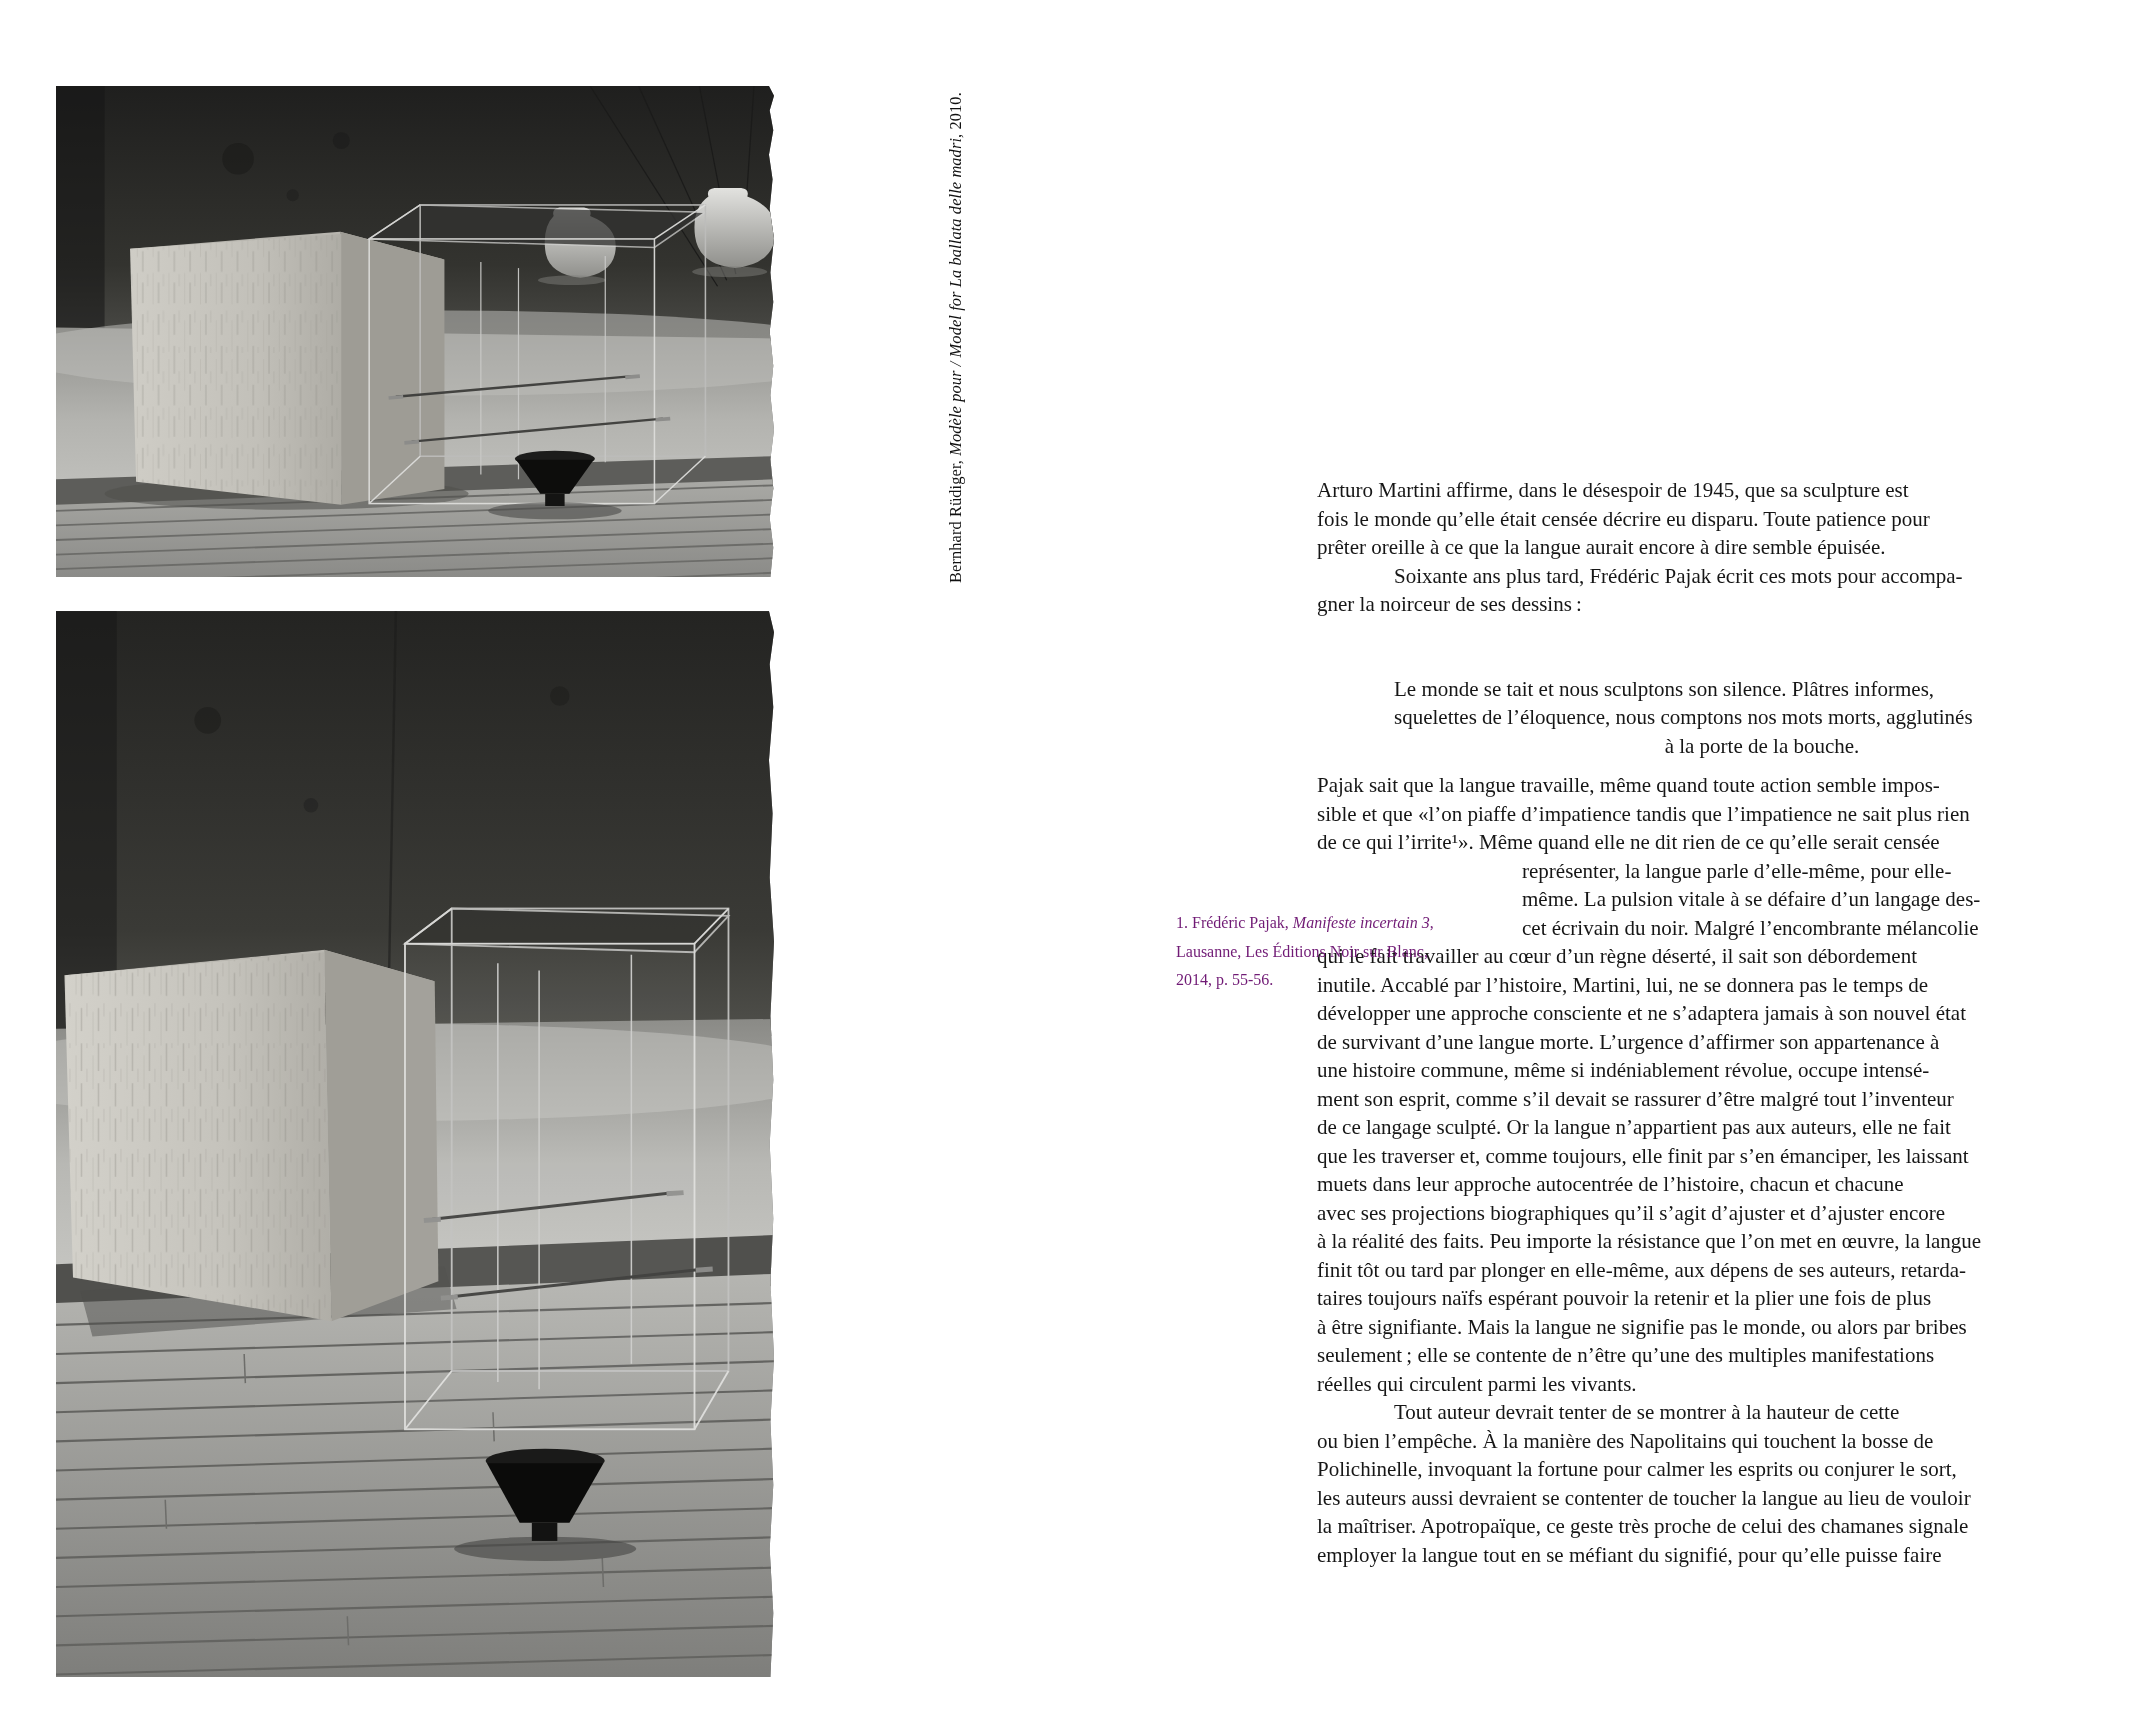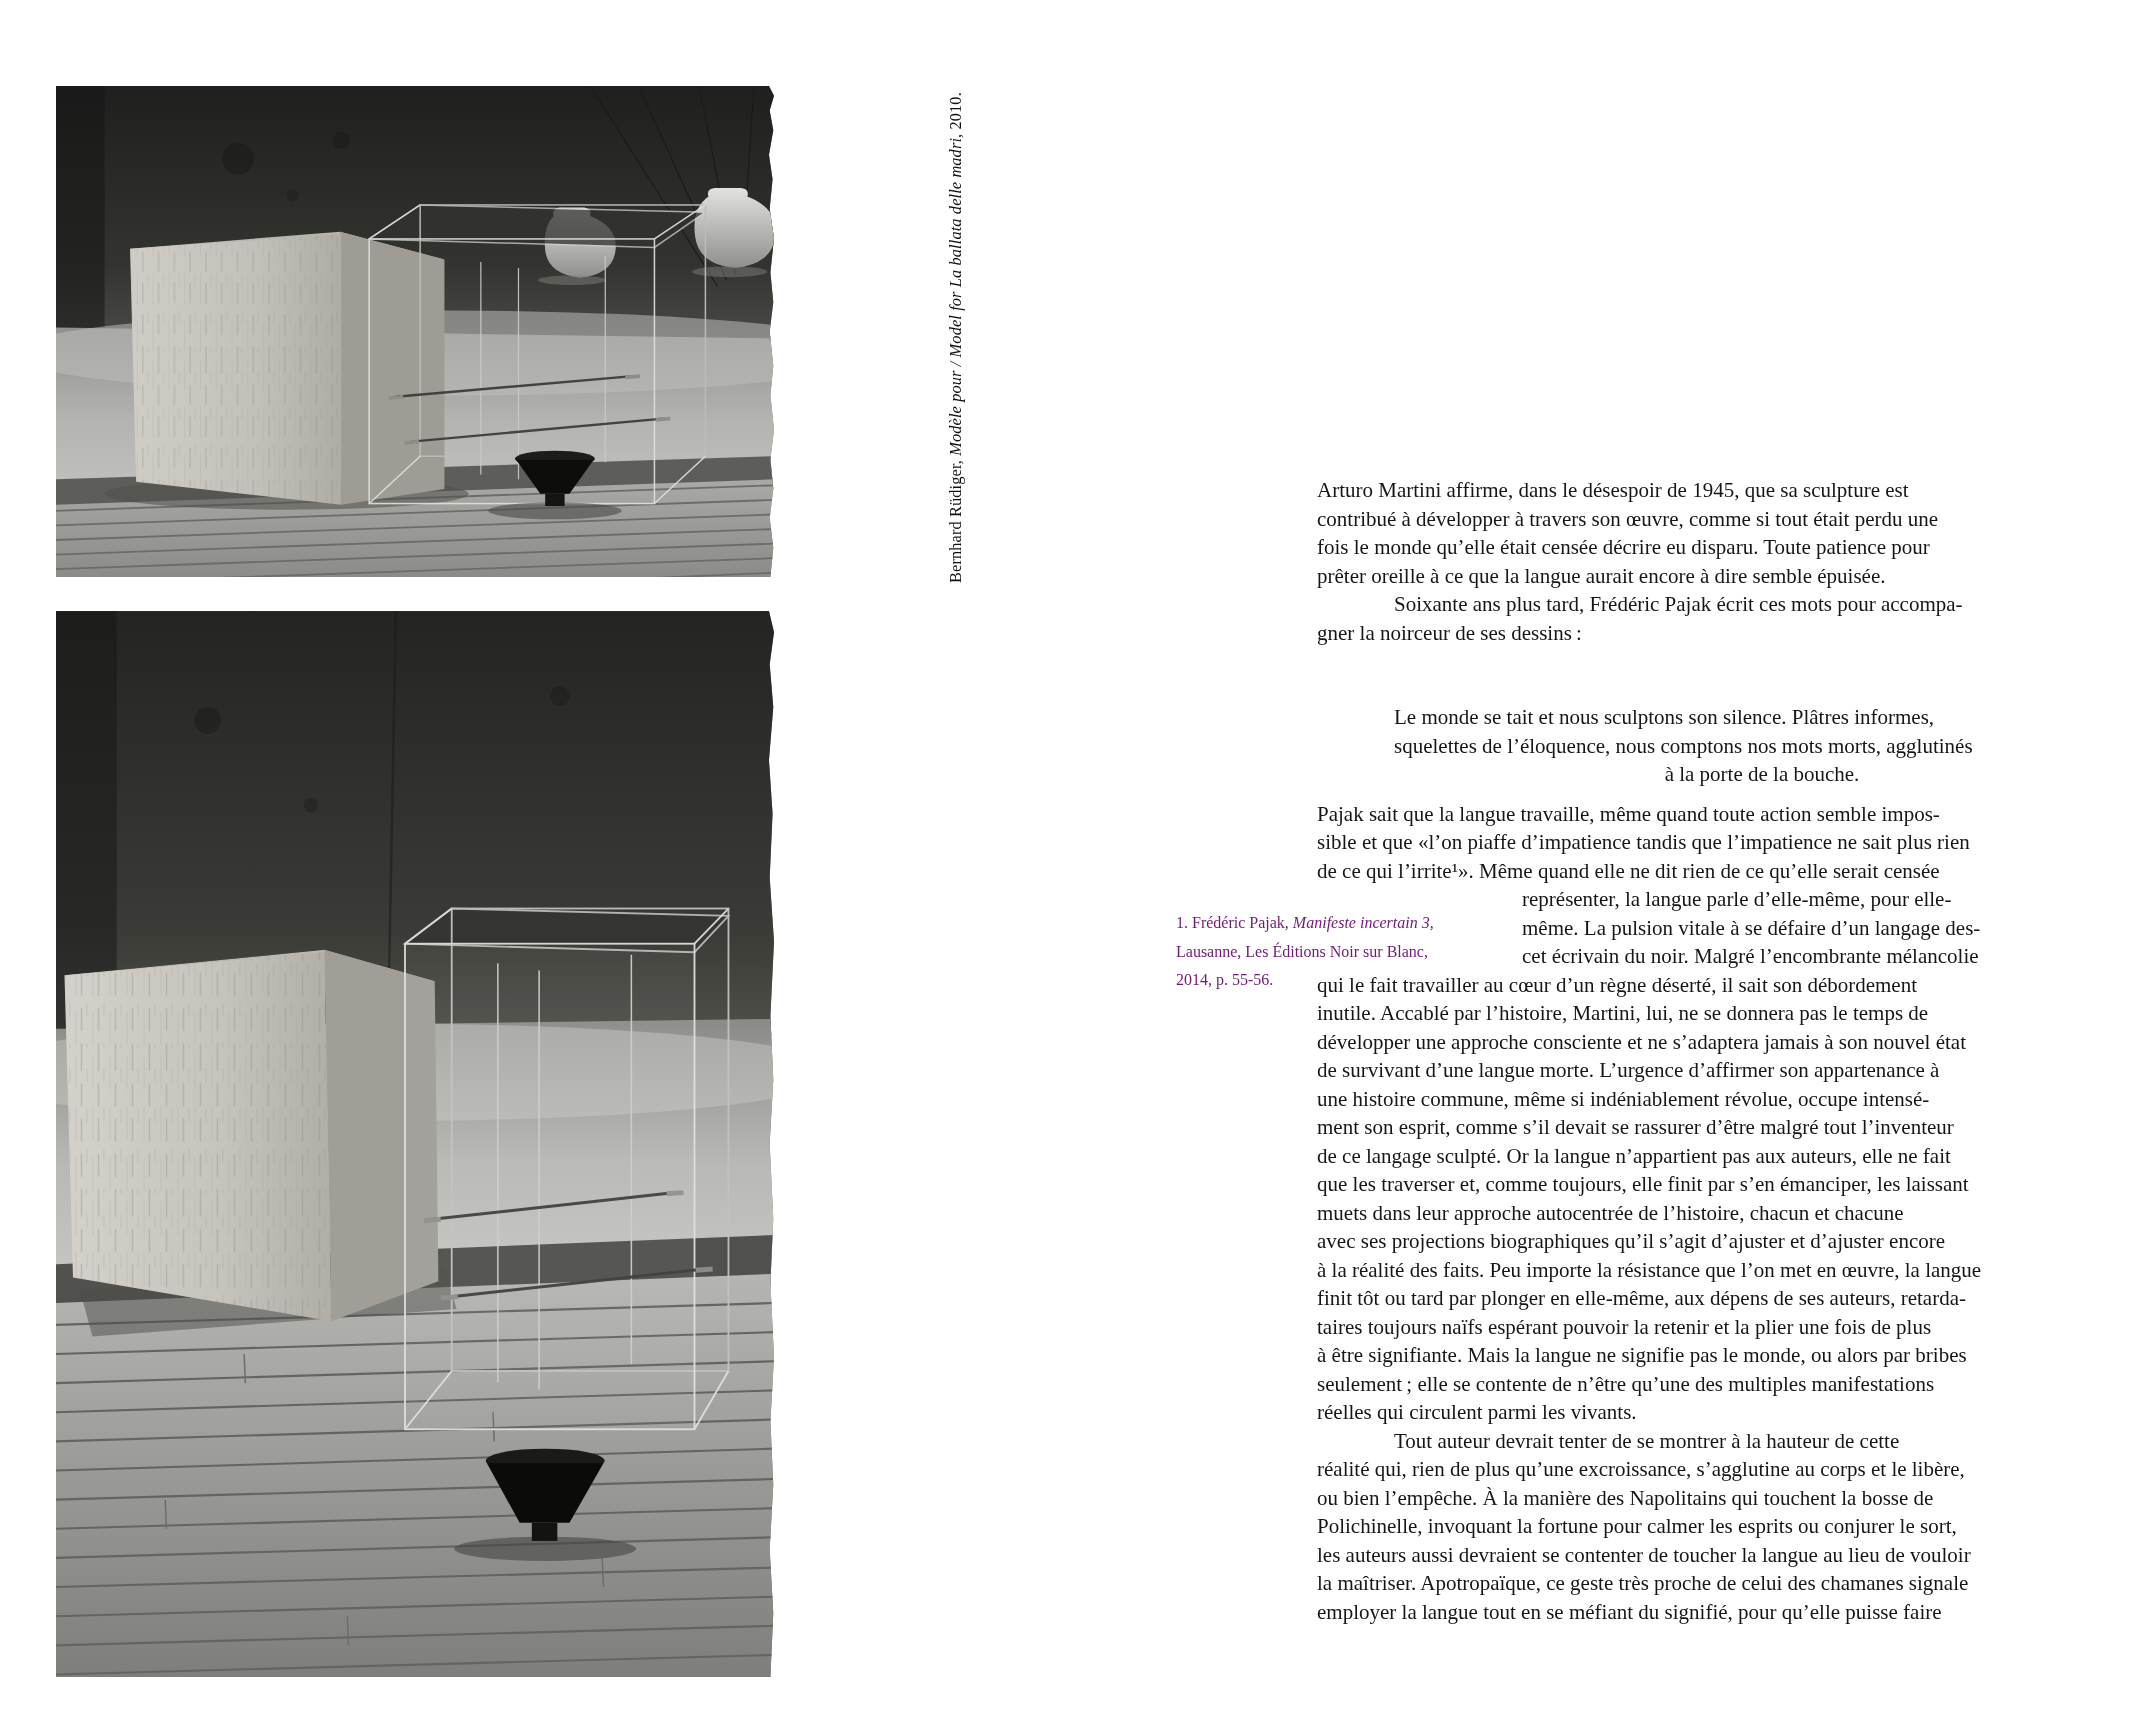--- a/index.html
+++ b/index.html
@@ -260,21 +260,20 @@
       <polygon points="710,1404 902,1404 846,1502 764,1502" fill="#0b0b0a"></polygon>
       <rect x="784" y="1502" width="42" height="30" fill="#131312"></rect>
     </g>
   </svg>
 </div>
 
 <div id="caption-vertical"><span>Bernhard Rüdiger, </span><span class="it">Modèle pour / Model for La ballata delle madri</span><span>, 2010.</span></div>
 
 <div id="body-text">
     <div class="tl"><span>Arturo Martini affirme, dans le désespoir de 1945, que sa sculpture est</span></div>
-    <div class="tl"><span>contribué à développer à travers son œuvre, comme si tout était perdu une</span></div>
     <div class="tl"><span>fois le monde qu’elle était censée décrire eu disparu. Toute patience pour</span></div>
     <div class="tl"><span>prêter oreille à ce que la langue aurait encore à dire semble épuisée.</span></div>
     <div class="tl indent"><span>Soixante ans plus tard, Frédéric Pajak écrit ces mots pour accompa-</span></div>
     <div class="tl"><span>gner la noirceur de ses dessins :</span></div>
     <div class="tl quote gtop"><span>Le monde se tait et nous sculptons son silence. Plâtres informes,</span></div>
     <div class="tl quote"><span>squelettes de l’éloquence, nous comptons nos mots morts, agglutinés</span></div>
     <div class="tl quote gbot"><span>à la porte de la bouche.</span></div>
     <div class="tl"><span>Pajak sait que la langue travaille, même quand toute action semble impos-</span></div>
     <div class="tl"><span>sible et que «l’on piaffe d’impatience tandis que l’impatience ne sait plus rien</span></div>
     <div class="tl"><span>de ce qui l’irrite¹». Même quand elle ne dit rien de ce qu’elle serait censée</span></div>
@@ -291,21 +290,20 @@
     <div class="tl"><span>que les traverser et, comme toujours, elle finit par s’en émanciper, les laissant</span></div>
     <div class="tl"><span>muets dans leur approche autocentrée de l’histoire, chacun et chacune</span></div>
     <div class="tl"><span>avec ses projections biographiques qu’il s’agit d’ajuster et d’ajuster encore</span></div>
     <div class="tl"><span>à la réalité des faits. Peu importe la résistance que l’on met en œuvre, la langue</span></div>
     <div class="tl"><span>finit tôt ou tard par plonger en elle-même, aux dépens de ses auteurs, retarda-</span></div>
     <div class="tl"><span>taires toujours naïfs espérant pouvoir la retenir et la plier une fois de plus</span></div>
     <div class="tl"><span>à être signifiante. Mais la langue ne signifie pas le monde, ou alors par bribes</span></div>
     <div class="tl"><span>seulement ; elle se contente de n’être qu’une des multiples manifestations</span></div>
     <div class="tl"><span>réelles qui circulent parmi les vivants.</span></div>
     <div class="tl indent"><span>Tout auteur devrait tenter de se montrer à la hauteur de cette</span></div>
-    <div class="tl"><span>réalité qui, rien de plus qu’une excroissance, s’agglutine au corps et le libère,</span></div>
     <div class="tl"><span>ou bien l’empêche. À la manière des Napolitains qui touchent la bosse de</span></div>
     <div class="tl"><span>Polichinelle, invoquant la fortune pour calmer les esprits ou conjurer le sort,</span></div>
     <div class="tl"><span>les auteurs aussi devraient se contenter de toucher la langue au lieu de vouloir</span></div>
     <div class="tl"><span>la maîtriser. Apotropaïque, ce geste très proche de celui des chamanes signale</span></div>
     <div class="tl"><span>employer la langue tout en se méfiant du signifié, pour qu’elle puisse faire</span></div>
   </div>
 
 <div id="footnote-block">
     <div class="tl"><span>1. Frédéric Pajak, </span><span class="it">Manifeste incertain 3</span><span>,</span></div>
     <div class="tl"><span>Lausanne, Les Éditions Noir sur Blanc,</span></div>

